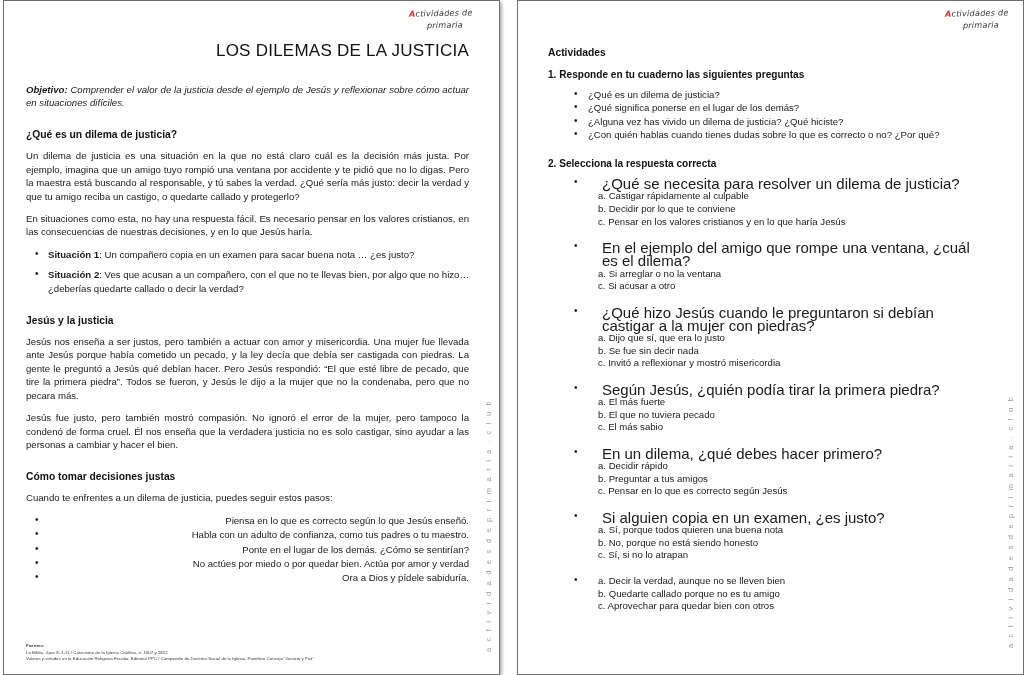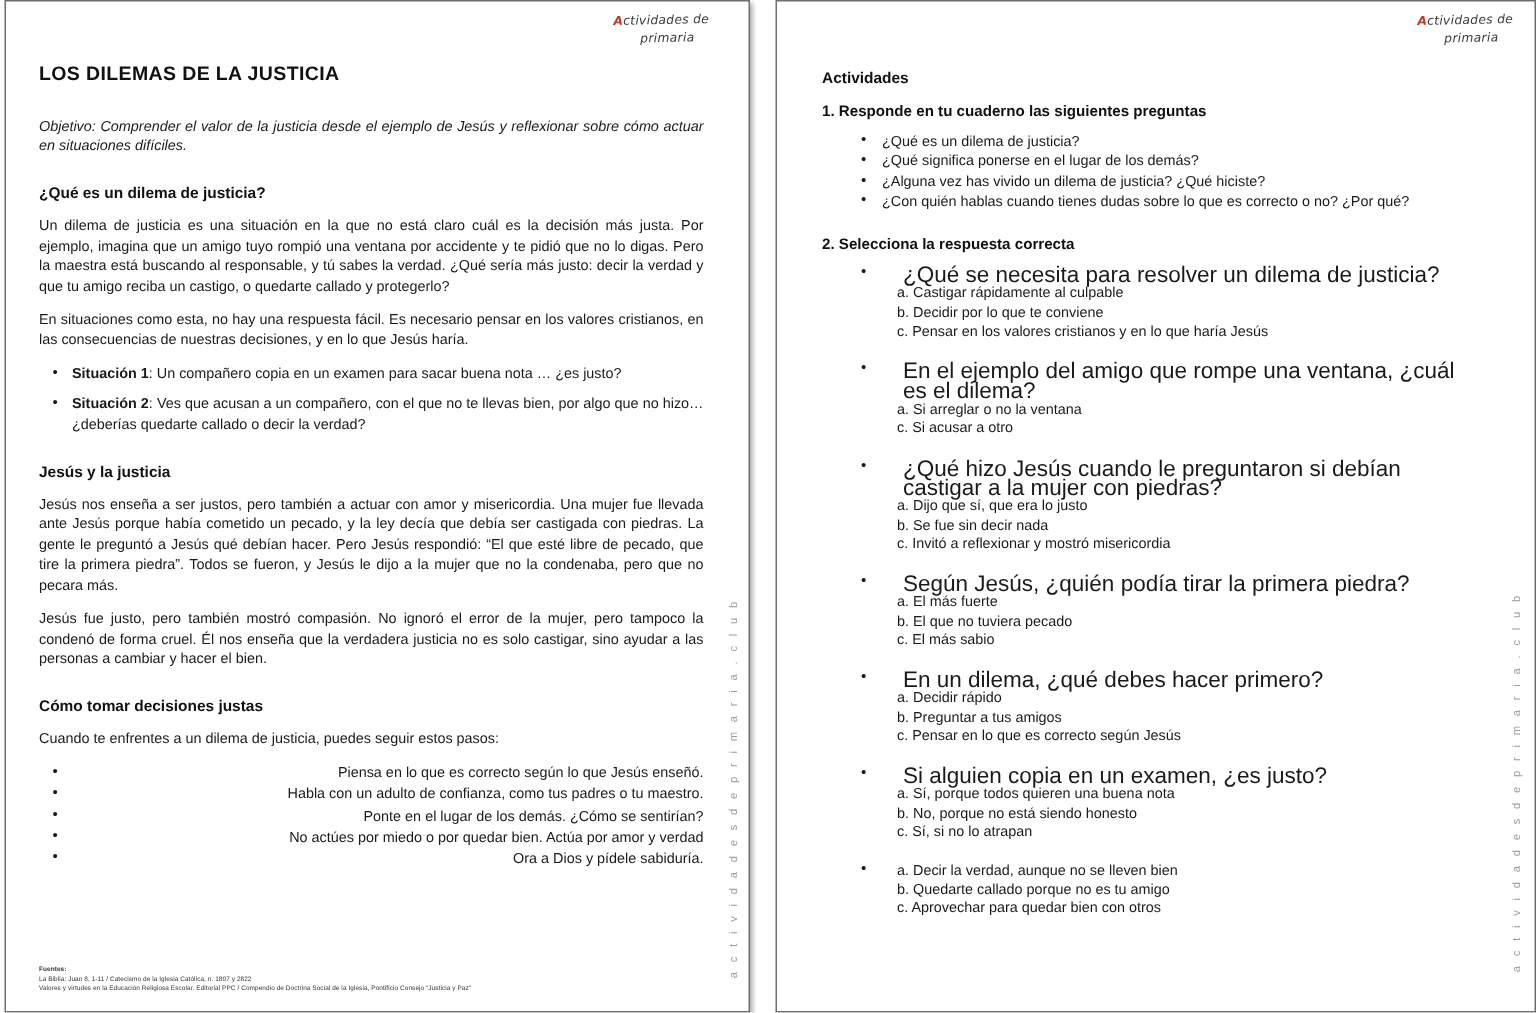--- a/index.html
+++ b/index.html
@@ -64,36 +64,36 @@
     font-size: 7.5px;
     letter-spacing: 2.2px;
     color: #9a9a9a;
     font-family: "Liberation Sans", sans-serif;
     user-select: none;
   }
   .page-right .watermark { right: 8px; bottom: 26px; }
 
   
   .doc-title {
-    text-align: left;
-    font-size: 13px;
-    font-weight: bold;
+    text-align: right;
+    font-size: 17px;
+    font-weight: normal;
     color: #111;
     margin: 32px 0 0 0;
     letter-spacing: 0.25px;
   }
   .objective {
     margin: 22px 0 0 0;
     font-size: 9.6px;
     line-height: 13.2px;
     font-style: italic;
     color: #1a1a1a;
     text-align: justify;
   }
-  .objective b { font-weight: normal; }
+  .objective b { font-weight: bold; }
 
   h2.sec {
     font-size: 10.3px;
     font-weight: bold;
     color: #111;
     margin: 20px 0 9px 0;
   }
 
   p.body {
     font-size: 9.6px;

